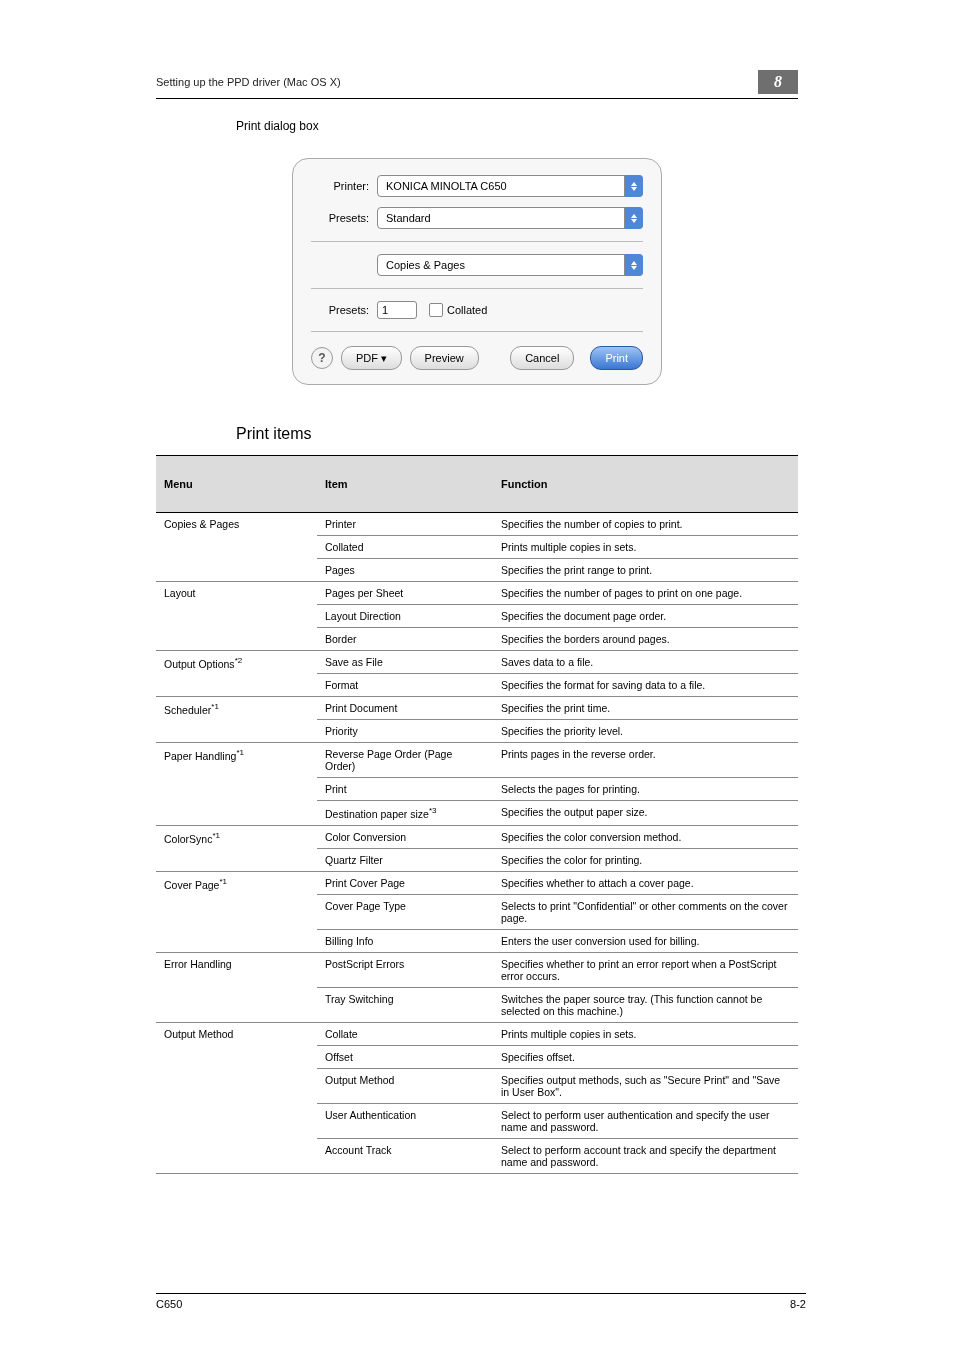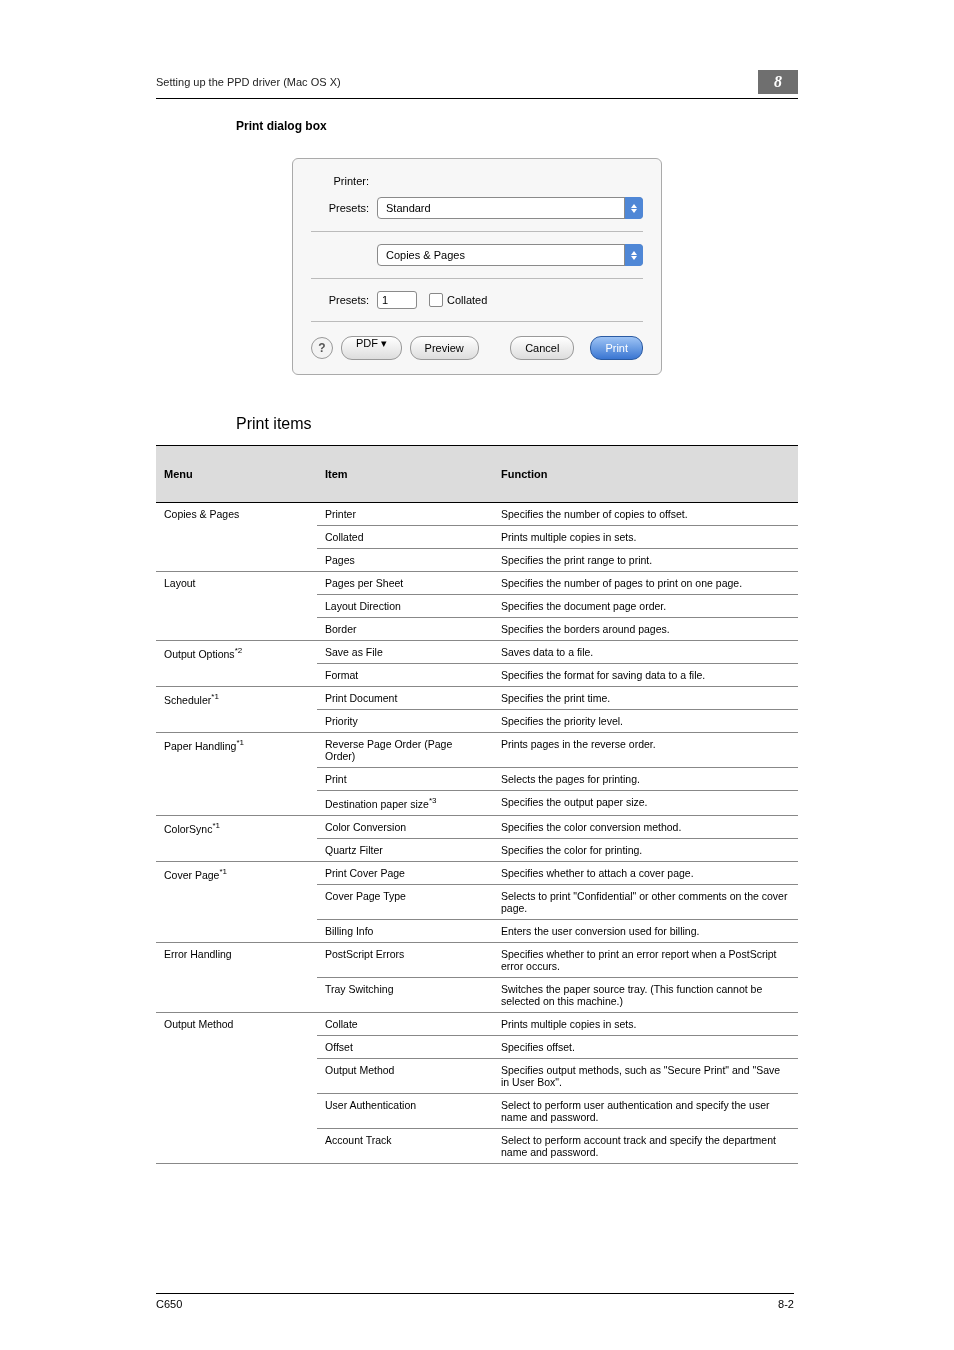--- a/index.html
+++ b/index.html
@@ -1,63 +1,70 @@
 <!DOCTYPE html>
 <html><head>
 <meta charset="utf-8">
 <style>
   body{margin:0;background:#fff;font-family:Arial,Helvetica,sans-serif;font-size:11px;color:#000}
   .page{width:842px;margin:0 auto;padding:70px 100px 40px 100px;box-sizing:border-box;position:relative;min-height:1350px}
   .hdr{display:flex;justify-content:space-between;align-items:center;border-bottom:1px solid #000;padding-bottom:4px;margin-bottom:8px}
   .hdr-l{font-size:11px;color:#222}
   .hdr-r{width:40px;height:24px;background:#6f6f6f;color:#fff;display:flex;align-items:center;justify-content:center;font-size:16px;font-weight:bold;font-style:italic;font-family:Georgia,serif}
-  .sec-title{font-weight:bold;font-size:12px;margin:20px 0 25px 80px}
+  .sec-title{font-weight:normal;font-size:12px;margin:20px 0 25px 80px}
   
-  .dlg{width:370px;margin:0 auto 40px;border:1px solid #aaa;border-radius:6px;padding:16px 18px 14px;box-sizing:border-box;background:#f7f7f7}
+  .dlg{width:370px;margin:0 auto 40px;border:1px solid #aaa;border-radius:16px;padding:16px 18px 14px;box-sizing:border-box;background:#f7f7f7}
   .row{display:flex;align-items:center;margin-bottom:10px}
   .lab{width:58px;text-align:right;margin-right:8px;font-size:11px}
   .sel{flex:1;position:relative}
   .sel-box{display:flex;align-items:center;height:20px;background:#fff;border:1px solid #8a8a8a;border-radius:4px;padding:0 22px 0 8px;font-size:11px}
   .sel-arrows{position:absolute;right:0;top:0;bottom:0;width:18px;background:#4f87d6;border-radius:0 4px 4px 0;border-left:1px solid #8a8a8a;display:flex;flex-direction:column;align-items:center;justify-content:center;gap:1px}
   .tri-up{width:0;height:0;border-left:3px solid transparent;border-right:3px solid transparent;border-bottom:4px solid #fff}
   .tri-down{width:0;height:0;border-left:3px solid transparent;border-right:3px solid transparent;border-top:4px solid #fff}
   .sel2{width:160px;margin-left:66px}
   .hr{border:none;border-top:1px solid #bbb;margin:12px 0}
   .inp{width:40px;height:18px;border:1px solid #8a8a8a;border-radius:3px;background:#fff;font-size:11px;padding:0 4px;box-sizing:border-box}
   .chk{width:12px;height:12px;border:1px solid #888;border-radius:2px;background:#fff;display:inline-block;margin-right:4px;vertical-align:middle}
   .radio{width:12px;height:12px;border:1px solid #888;border-radius:50%;display:inline-flex;align-items:center;justify-content:center;margin-right:4px;vertical-align:middle;background:#fff}
   .radio.on::after{content:"";width:6px;height:6px;border-radius:50%;background:#2b66c4}
   .btm{display:flex;justify-content:space-between;align-items:center;margin-top:14px}
   .help{width:20px;height:20px;border:1px solid #999;border-radius:50%;background:#f3f3f3;display:flex;align-items:center;justify-content:center;font-weight:bold;color:#555;font-size:12px}
   .btn{height:22px;border:1px solid #999;border-radius:11px;padding:0 14px;background:linear-gradient(#fff,#ddd);display:flex;align-items:center;font-size:11px;cursor:pointer}
   .btn.primary{background:linear-gradient(#9ec4f5,#3a76d2);border-color:#2a5aa2;color:#fff}
-  .pdfbtn{display:flex;align-items:flex-start;gap:4px}
+  .pdfbtn{display:flex;align-items:center;gap:4px}
   
   .t-cap{font-size:16px;margin:26px 0 12px 80px}
   table{border-collapse:collapse;width:100%;border-top:1px solid #000;border-bottom:1px solid #000}
   th{background:#dcdcdc;text-align:left;font-size:11px;font-weight:bold;padding:22px 8px;border-bottom:1px solid #000}
   td{font-size:10.5px;padding:5px 8px;vertical-align:top;border-bottom:1px solid #888}
   td.c1{width:145px}
   td.c2{width:160px}
-  .ftr{position:absolute;bottom:40px;left:100px;right:104px;border-top:1px solid #000;display:flex;justify-content:space-between;padding-top:4px;font-size:11px}
+  .ftr{position:absolute;bottom:40px;left:100px;right:92px;border-top:1px solid #000;display:flex;justify-content:space-between;padding-top:4px;font-size:11px}
 </style>
 </head>
 <body>
 
 <div class="page">
   <div class="hdr">
     <div class="hdr-l">Setting up the PPD driver (Mac OS X)</div>
     <div class="hdr-r">8</div>
   </div>
 
   <div class="sec-title">Print dialog box</div>
 
   <div class="dlg">
     <div class="row">
       <div class="lab">Printer:</div>
+      <div class="sel">
+        <div class="sel-box">KONICA MINOLTA C650</div>
+        <div class="sel-arrows">
+            <div class="tri-up"></div>
+            <div class="tri-down"></div>
+          </div>
+      </div>
     </div>
     <div class="row">
       <div class="lab">Presets:</div>
       <div class="sel">
         <div class="sel-box">Standard</div>
         <div class="sel-arrows">
             <div class="tri-up"></div>
             <div class="tri-down"></div>
           </div>
       </div>
@@ -103,21 +110,21 @@
       <tr>
         <th class="c1">Menu</th>
         <th class="c2">Item</th>
         <th>Function</th>
       </tr>
     </thead>
     <tbody id="tbody">
         <tr>
           <td class="c1" rowspan="3">Copies &amp; Pages</td>
           <td class="c2">Printer</td>
-          <td>Specifies the number of copies to offset.</td>
+          <td>Specifies the number of copies to print.</td>
         </tr>
         <tr>
           <td class="c2">Collated</td>
           <td>Prints multiple copies in sets.</td>
         </tr>
         <tr>
           <td class="c2">Pages</td>
           <td>Specifies the print range to print.</td>
         </tr>
         <tr>

